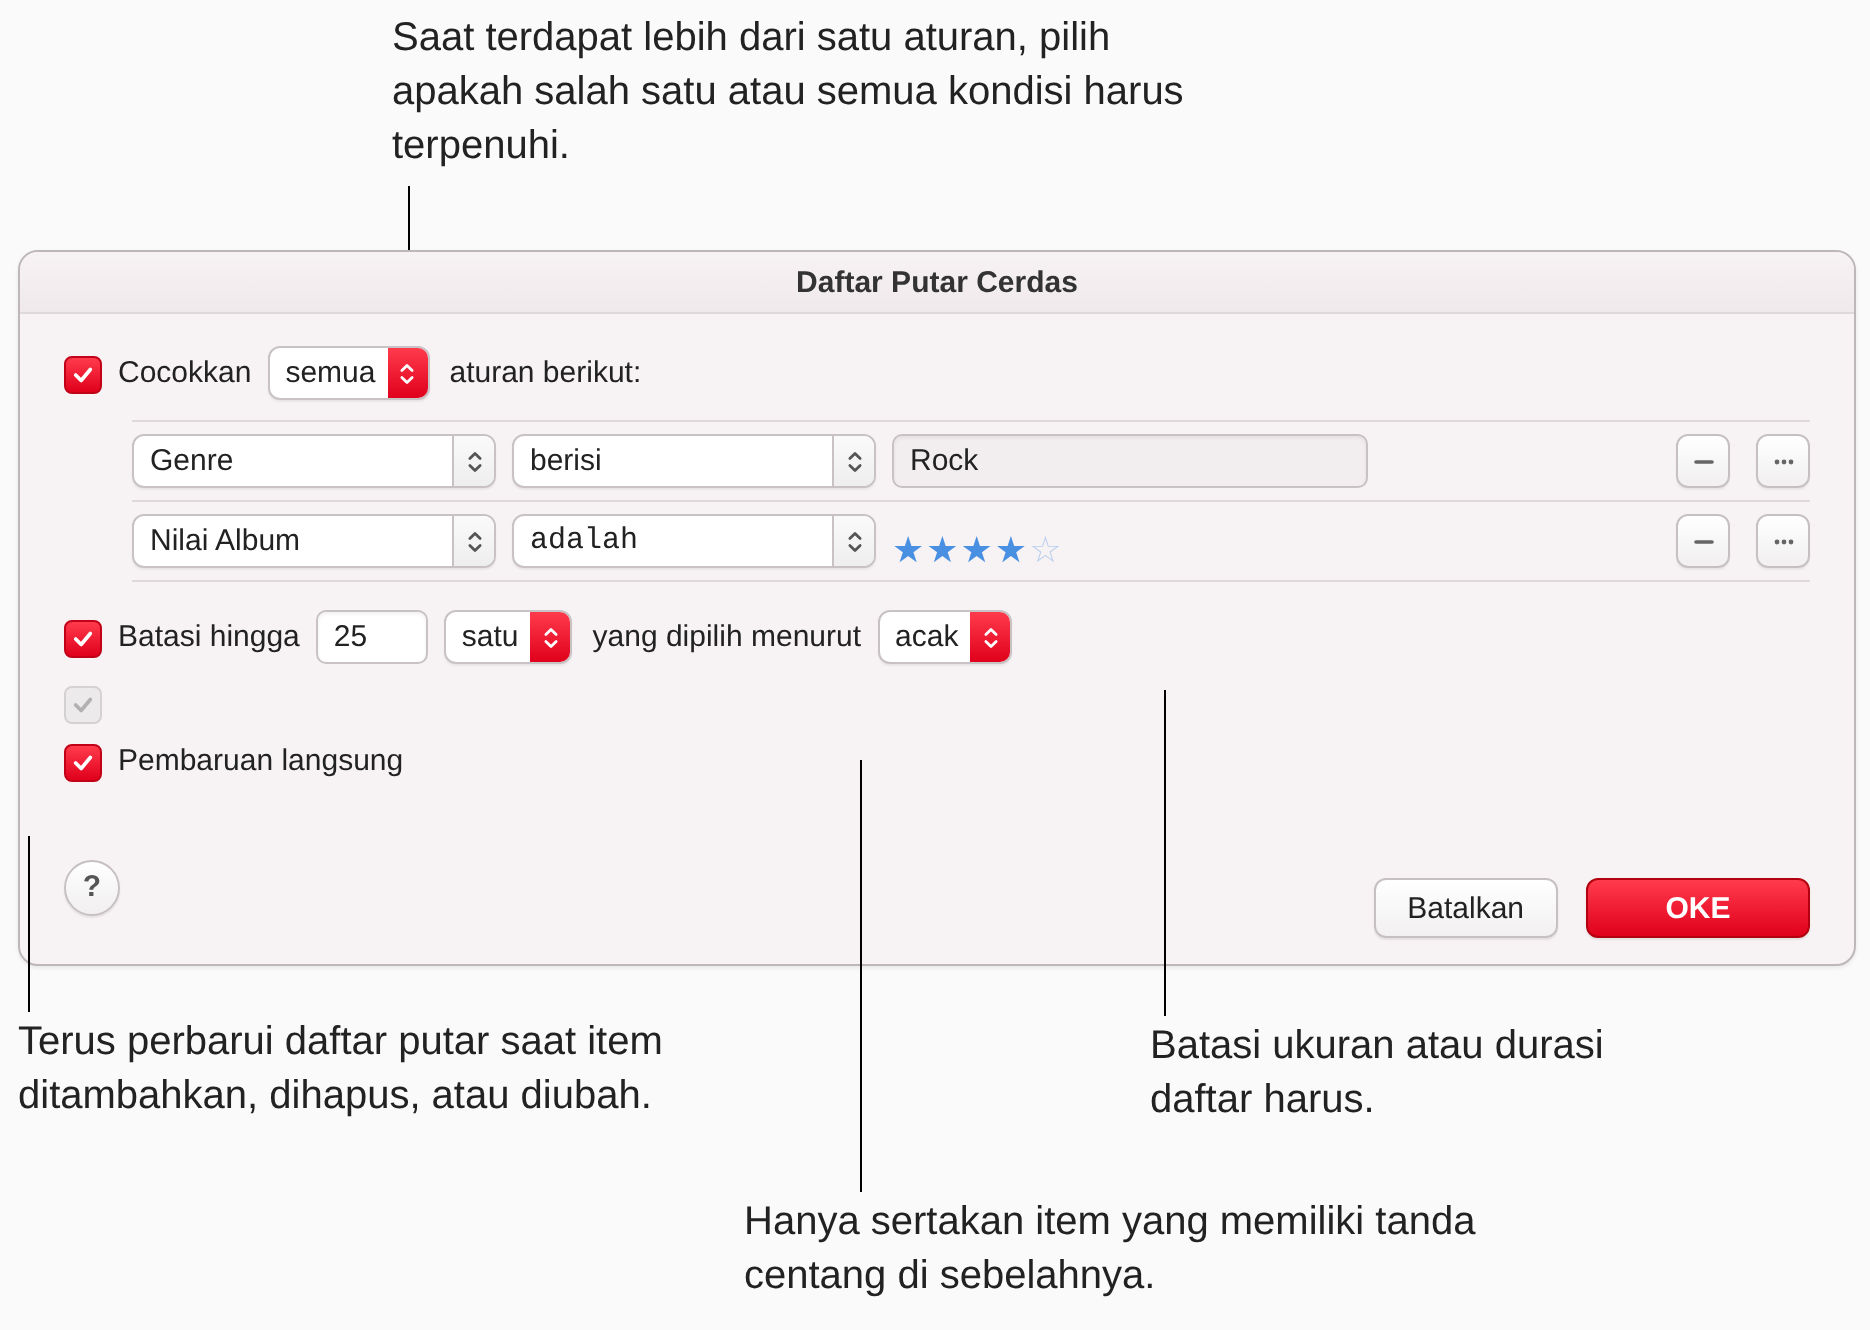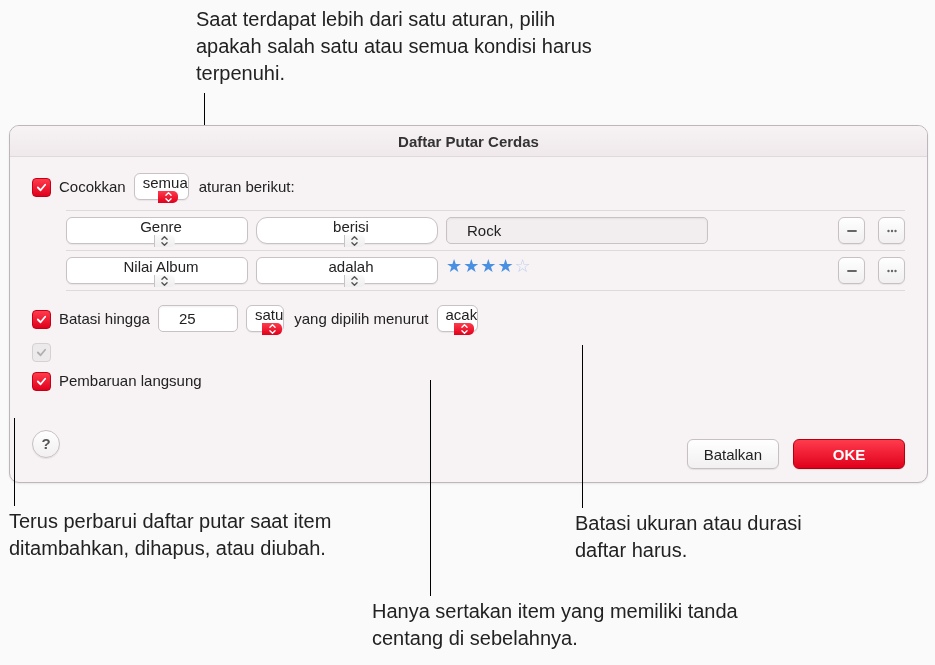--- a/index.html
+++ b/index.html
@@ -83,53 +83,53 @@
   .chk[data-disabled="true"][data-checked="true"] svg path{stroke:#b3b0b2;}
   .chk-row{display:flex;align-items:center;margin-bottom:10px;}
   .chk-label{user-select:none;}
 
   
   .popup{
     display:inline-flex;align-items:center;
     background:var(--field-bg);border:1px solid var(--field-border);
     border-radius:6px;height:25px;padding:0 0 0 8px;
     box-shadow:0 1px 1px rgba(0,0,0,.06);
-    position:relative;font-size:15px;flex-direction:column;
+    position:relative;font-size:15px;
   }
   .popup .knob{
     width:20px;height:100%;
     display:flex;align-items:center;justify-content:center;
     border-left:0;
     background:linear-gradient(var(--red-grad-top),var(--red-grad-bot));
     border-radius:0 5px 5px 0;margin-left:6px;
   }
   .popup .knob svg{width:9px;height:12px;}
   .popup.plain .knob{
     background:linear-gradient(#fafafa,#eee);
     border-left:1px solid var(--field-border);
   }
   .popup.plain .knob svg path{stroke:#555;}
   .popup .val{white-space:nowrap;}
 
   
   .tfield{
     display:inline-flex;align-items:center;height:25px;
     border:1px solid var(--field-border);border-radius:5px;
-    background:var(--field-bg);padding:0 20px;font-size:15px;
+    background:var(--field-bg);padding:0 8px;font-size:15px;
     box-shadow:inset 0 1px 2px rgba(0,0,0,.06);
   }
 
   
   .rules{
     border:1px solid var(--row-sep);
     border-left:none;border-right:none;
     margin:6px 0 14px 34px;
   }
   .rule-row{
-    display:flex;align-items:flex-start;gap:8px;
+    display:flex;align-items:flex-end;gap:8px;
     padding:6px 0;
   }
   .rule-row + .rule-row{border-top:1px solid var(--row-sep);}
   .rule-row .spacer{flex:1;}
   .pill-btn{
     width:25px;height:25px;border:1px solid var(--btn-border);
     border-radius:6px;background:linear-gradient(#fff,#f1eff0);
     display:inline-flex;align-items:center;justify-content:center;
     box-shadow:0 1px 1px rgba(0,0,0,.06);
     font-size:14px;color:#555;
@@ -207,21 +207,21 @@
       <div class="rule-row">
         <span class="popup plain" style="width:172px;">
           <span class="val">Genre</span>
           <span class="spacer" style="flex:1"></span>
           <span class="knob">
             <svg viewBox="0 0 10 14">
                 <path d="M2 5 L5 2 L8 5 M2 9 L5 12 L8 9" stroke="#666" stroke-width="1.6" fill="none" stroke-linecap="round" stroke-linejoin="round"></path>
               </svg>
           </span>
         </span>
-        <span class="popup plain" style="width:172px;border-radius:11px;">
+        <span class="popup plain" style="width:172px;">
           <span class="val">berisi</span>
           <span class="spacer" style="flex:1"></span>
           <span class="knob">
             <svg viewBox="0 0 10 14">
                 <path d="M2 5 L5 2 L8 5 M2 9 L5 12 L8 9" stroke="#666" stroke-width="1.6" fill="none" stroke-linecap="round" stroke-linejoin="round"></path>
               </svg>
           </span>
         </span>
         <span class="tfield" style="width:220px;background:#f2eef0;">
           <span>Rock</span>
@@ -244,21 +244,21 @@
       <div class="rule-row">
         <span class="popup plain" style="width:172px;">
           <span class="val">Nilai Album</span>
           <span class="spacer" style="flex:1"></span>
           <span class="knob">
             <svg viewBox="0 0 10 14">
                 <path d="M2 5 L5 2 L8 5 M2 9 L5 12 L8 9" stroke="#666" stroke-width="1.6" fill="none" stroke-linecap="round" stroke-linejoin="round"></path>
               </svg>
           </span>
         </span>
-        <span class="popup plain" style="width:172px;">
+        <span class="popup plain" style="width:172px;font-family:Liberation Mono, monospace;">
           <span class="val">adalah</span>
           <span class="spacer" style="flex:1"></span>
           <span class="knob">
             <svg viewBox="0 0 10 14">
                 <path d="M2 5 L5 2 L8 5 M2 9 L5 12 L8 9" stroke="#666" stroke-width="1.6" fill="none" stroke-linecap="round" stroke-linejoin="round"></path>
               </svg>
           </span>
         </span>
         <span class="stars">
           <span class="star">★</span>

